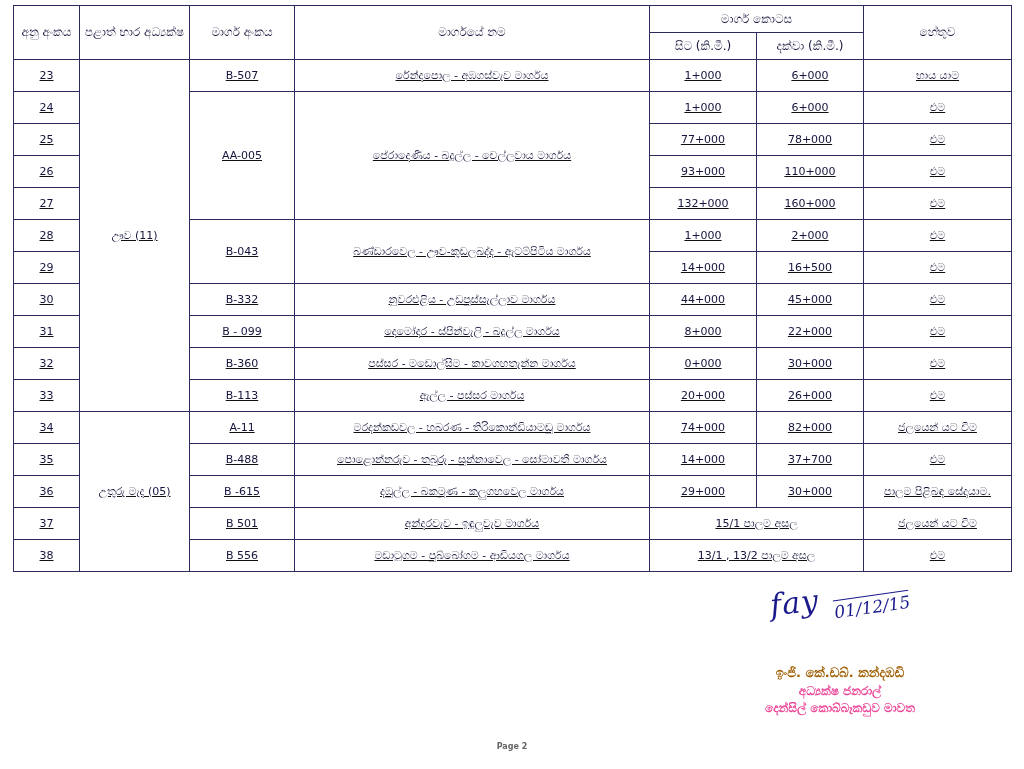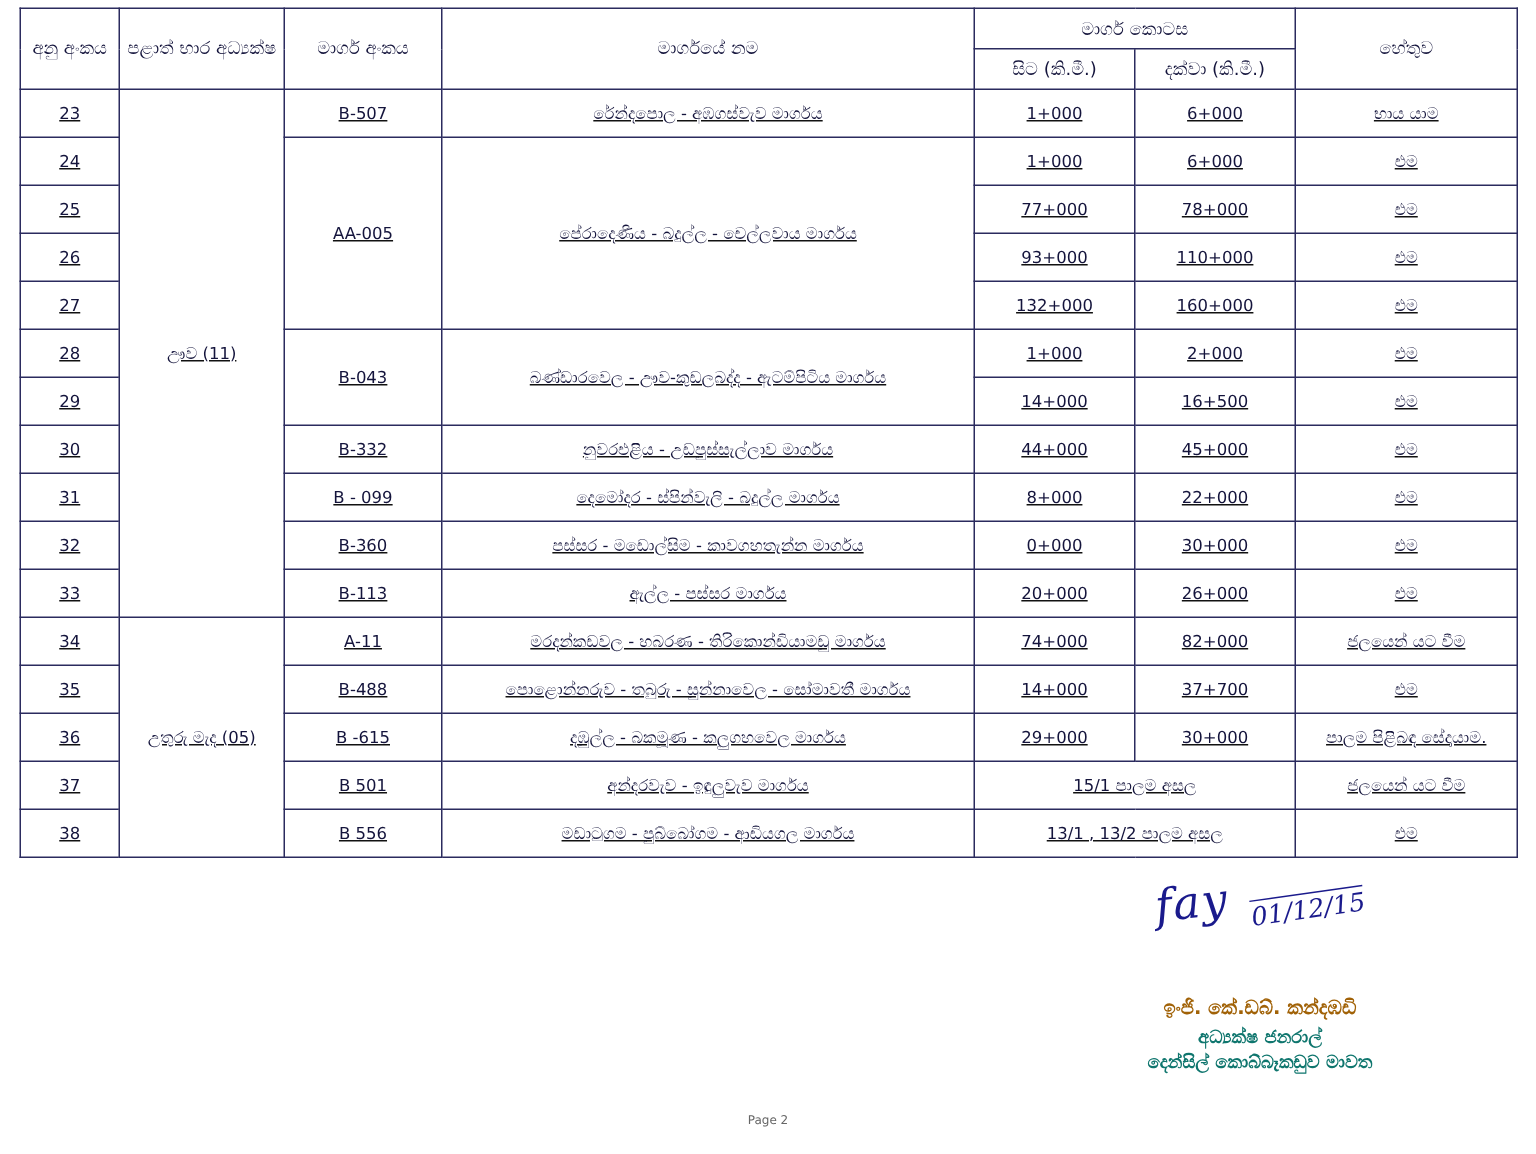--- a/index.html
+++ b/index.html
@@ -93,32 +93,33 @@
   }
   .sign-name {
     margin-top: 44px;
     font-size: 13px;
     color: #a16207;
     font-weight: bold;
     line-height: 1.45;
   }
   .sign-lines {
     font-size: 12px;
-    color: #0f766e;
+    color: #ec4899;
     font-weight: bold;
     line-height: 1.45;
   }
   .page-number {
     position: absolute;
     left: 0;
     top: 742px;
     width: 1024px;
     text-align: center;
     font-size: 8px;
     color: #666666;
+    font-weight: bold;
   }
 </style>
 </head>
 <body>
 
 <div class="page">
 
   <table class="roads">
     <colgroup>
       <col class="col-no">

